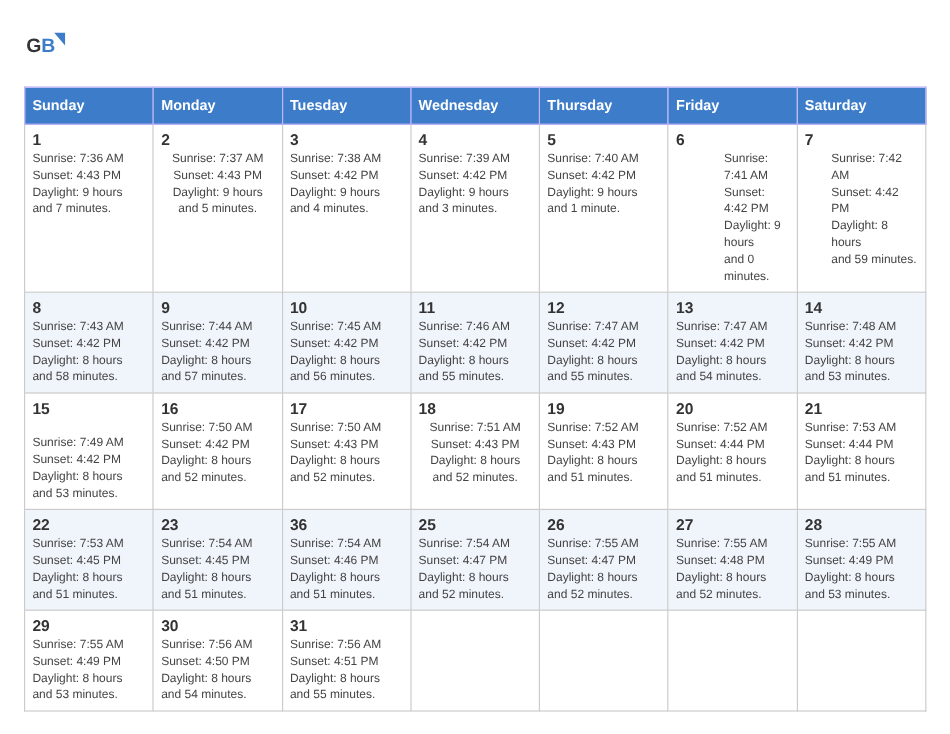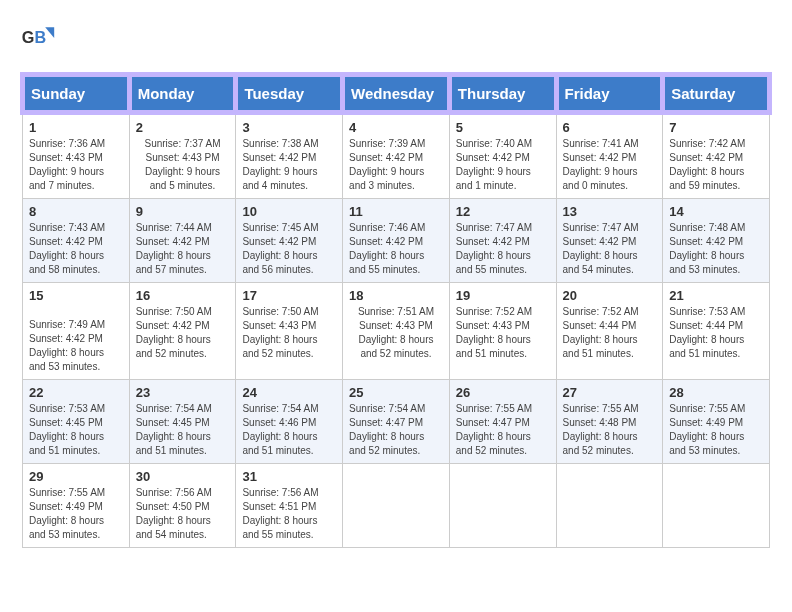--- a/index.html
+++ b/index.html
@@ -46,25 +46,25 @@
       font-size: 16px;
       color: #555;
     }
     table {
       width: 100%;
       border-collapse: collapse;
     }
     thead tr th {
       background-color: #3d7cc9;
       color: #fff;
-      font-size: 15px;
+      font-size: 12px;
       font-weight: bold;
       padding: 8px 6px;
       text-align: left;
-      border: 5px solid #c4b5fd;
+      border: 1px solid #c4b5fd;
     }
     tbody tr td {
       vertical-align: top;
       border: 1px solid #ccc;
       padding: 5px 6px;
       font-size: 10.5px;
       color: #333;
       width: 14.28%;
       min-height: 80px;
     }
@@ -154,28 +154,28 @@
         </td>
         <td>
           <span class="day-num">5</span>
           <div class="day-info" style="white-space: pre-line;">Sunrise: 7:40 AM
 Sunset: 4:42 PM
 Daylight: 9 hours
 and 1 minute.</div>
         </td>
         <td>
           <span class="day-num">6</span>
-          <div class="day-info" style="white-space: pre-line;">Sunrise: 7:41 AM
+          <div class="day-info" style="white-space: pre-line; margin-left: 40px;">Sunrise: 7:41 AM
 Sunset: 4:42 PM
 Daylight: 9 hours
 and 0 minutes.</div>
         </td>
         <td>
           <span class="day-num">7</span>
-          <div class="day-info" style="white-space: pre-line;">Sunrise: 7:42 AM
+          <div class="day-info" style="white-space: pre-line; margin-left: 22px;">Sunrise: 7:42 AM
 Sunset: 4:42 PM
 Daylight: 8 hours
 and 59 minutes.</div>
         </td>
       </tr>
       <tr>
         <td>
           <span class="day-num">8</span>
           <div class="day-info" style="white-space: pre-line;">Sunrise: 7:43 AM
 Sunset: 4:42 PM
@@ -285,21 +285,21 @@
 and 51 minutes.</div>
         </td>
         <td>
           <span class="day-num">23</span>
           <div class="day-info" style="white-space: pre-line;">Sunrise: 7:54 AM
 Sunset: 4:45 PM
 Daylight: 8 hours
 and 51 minutes.</div>
         </td>
         <td>
-          <span class="day-num">24</span>
+          <span class="day-num">36</span>
           <div class="day-info" style="white-space: pre-line;">Sunrise: 7:54 AM
 Sunset: 4:46 PM
 Daylight: 8 hours
 and 51 minutes.</div>
         </td>
         <td>
           <span class="day-num">25</span>
           <div class="day-info" style="white-space: pre-line;">Sunrise: 7:54 AM
 Sunset: 4:47 PM
 Daylight: 8 hours

